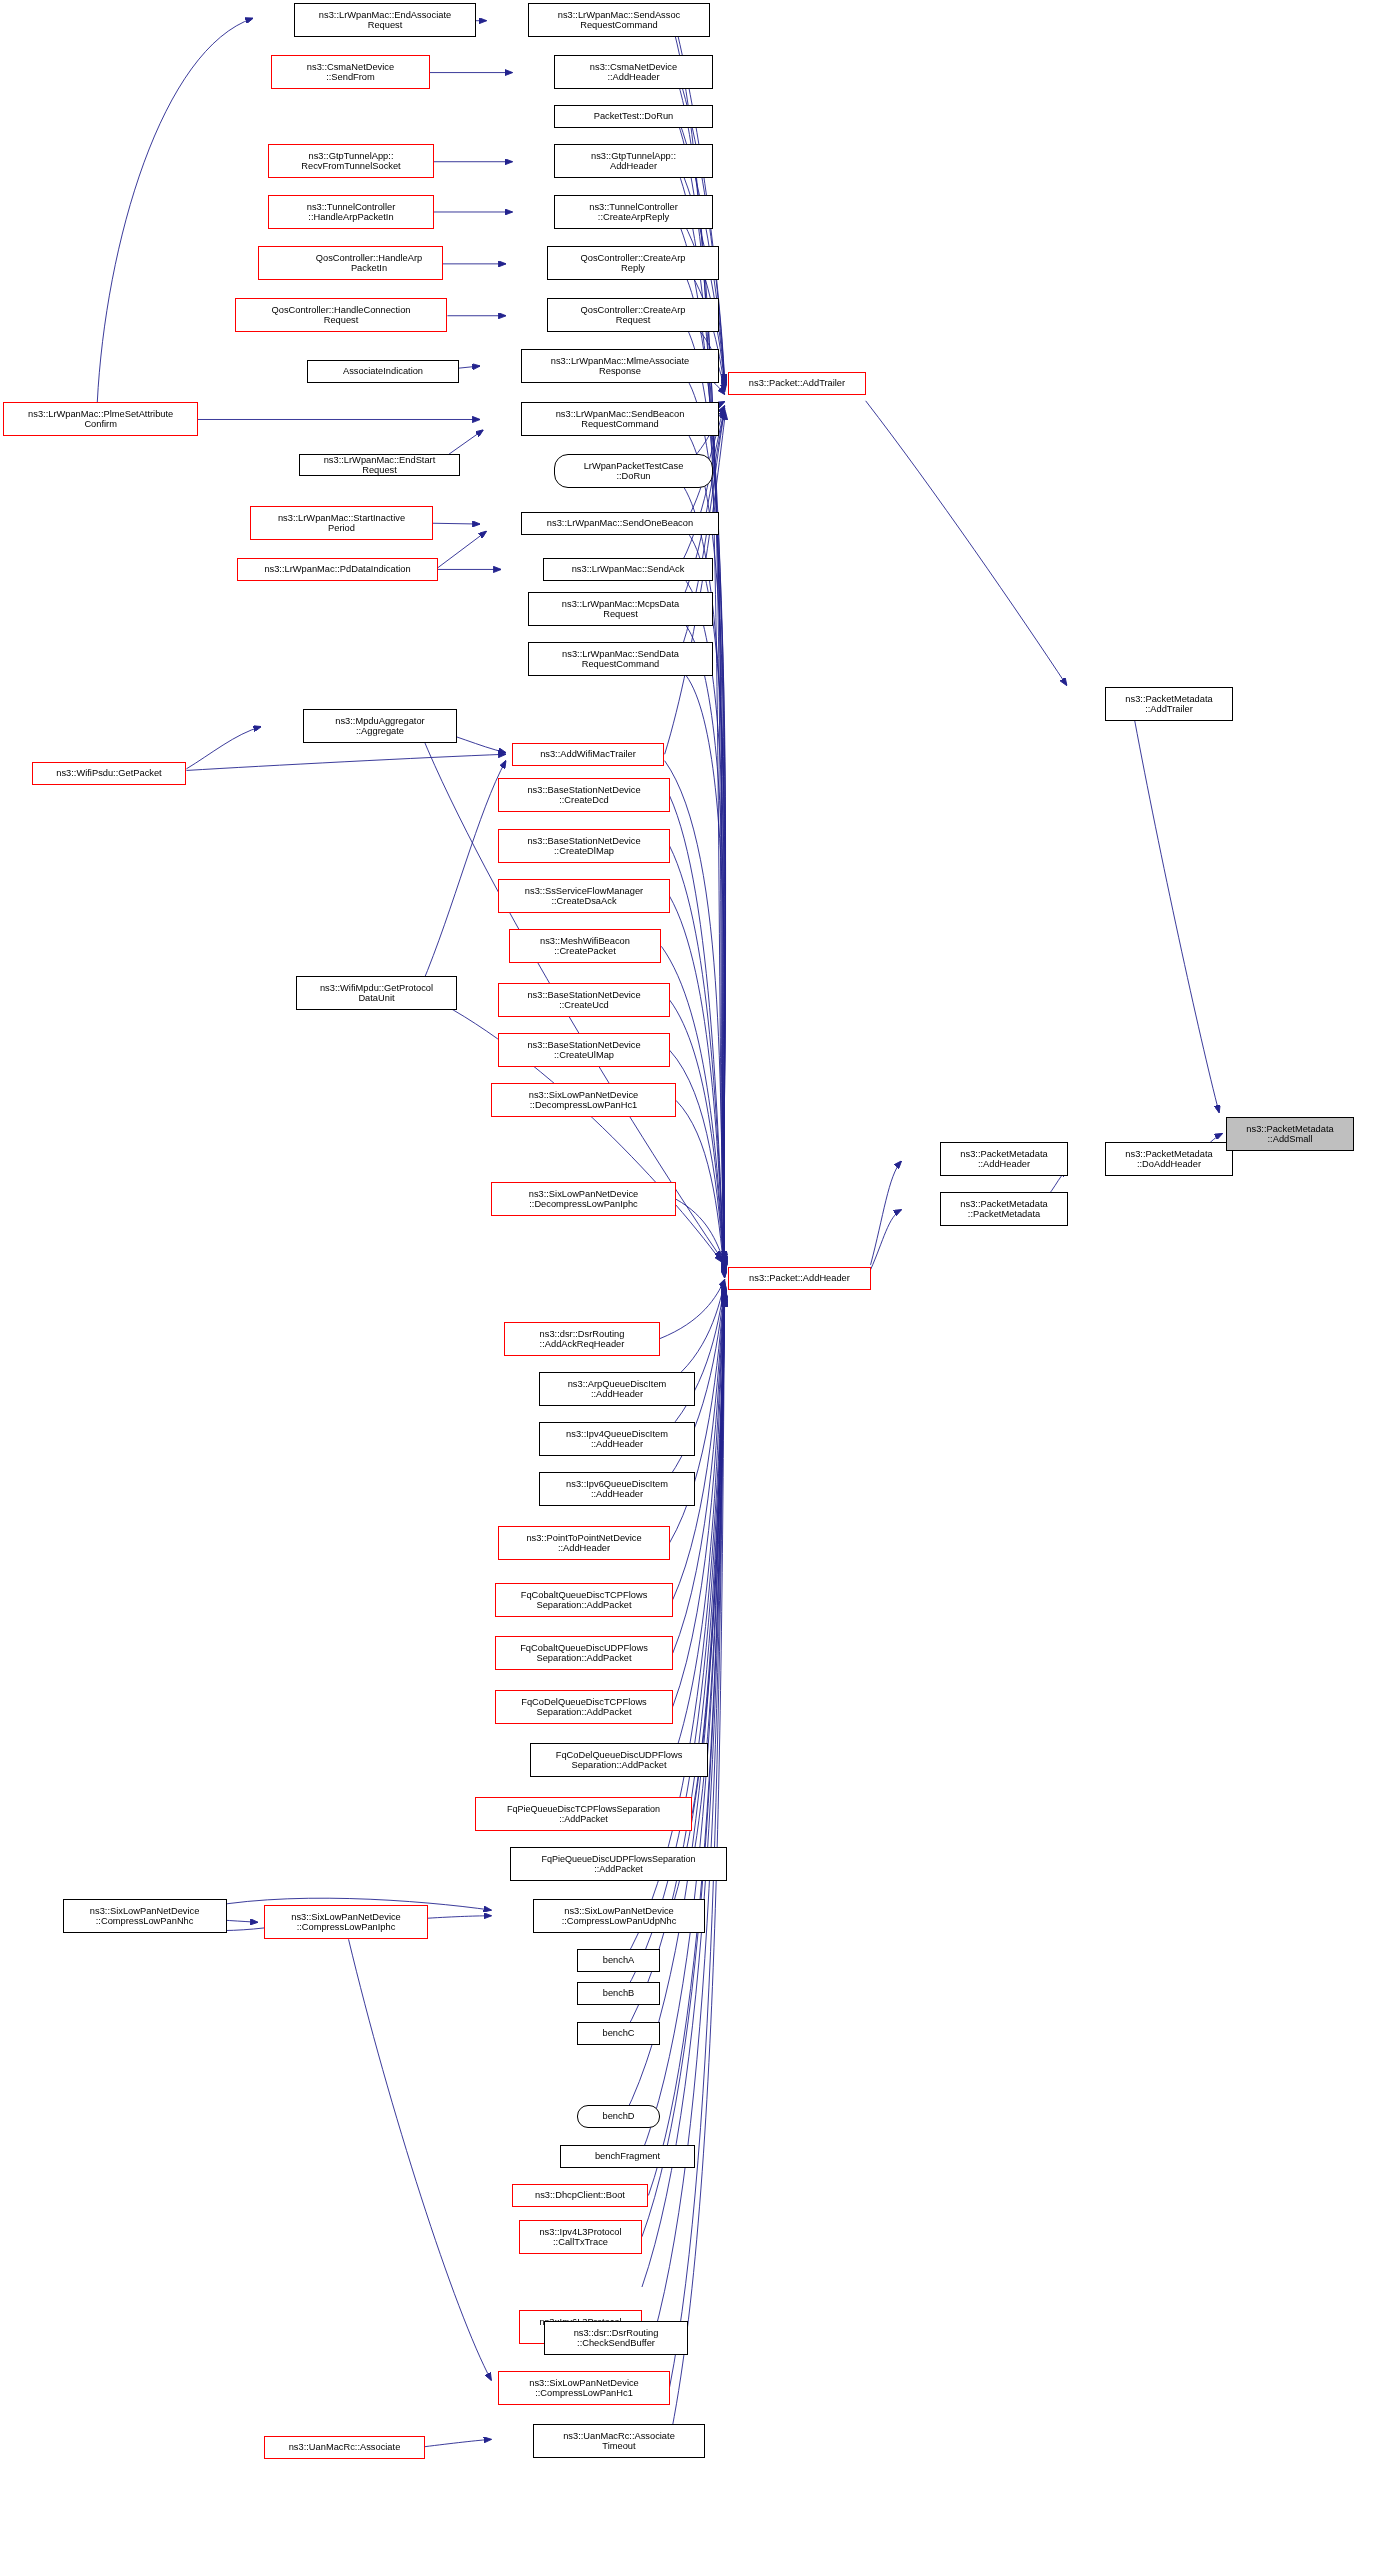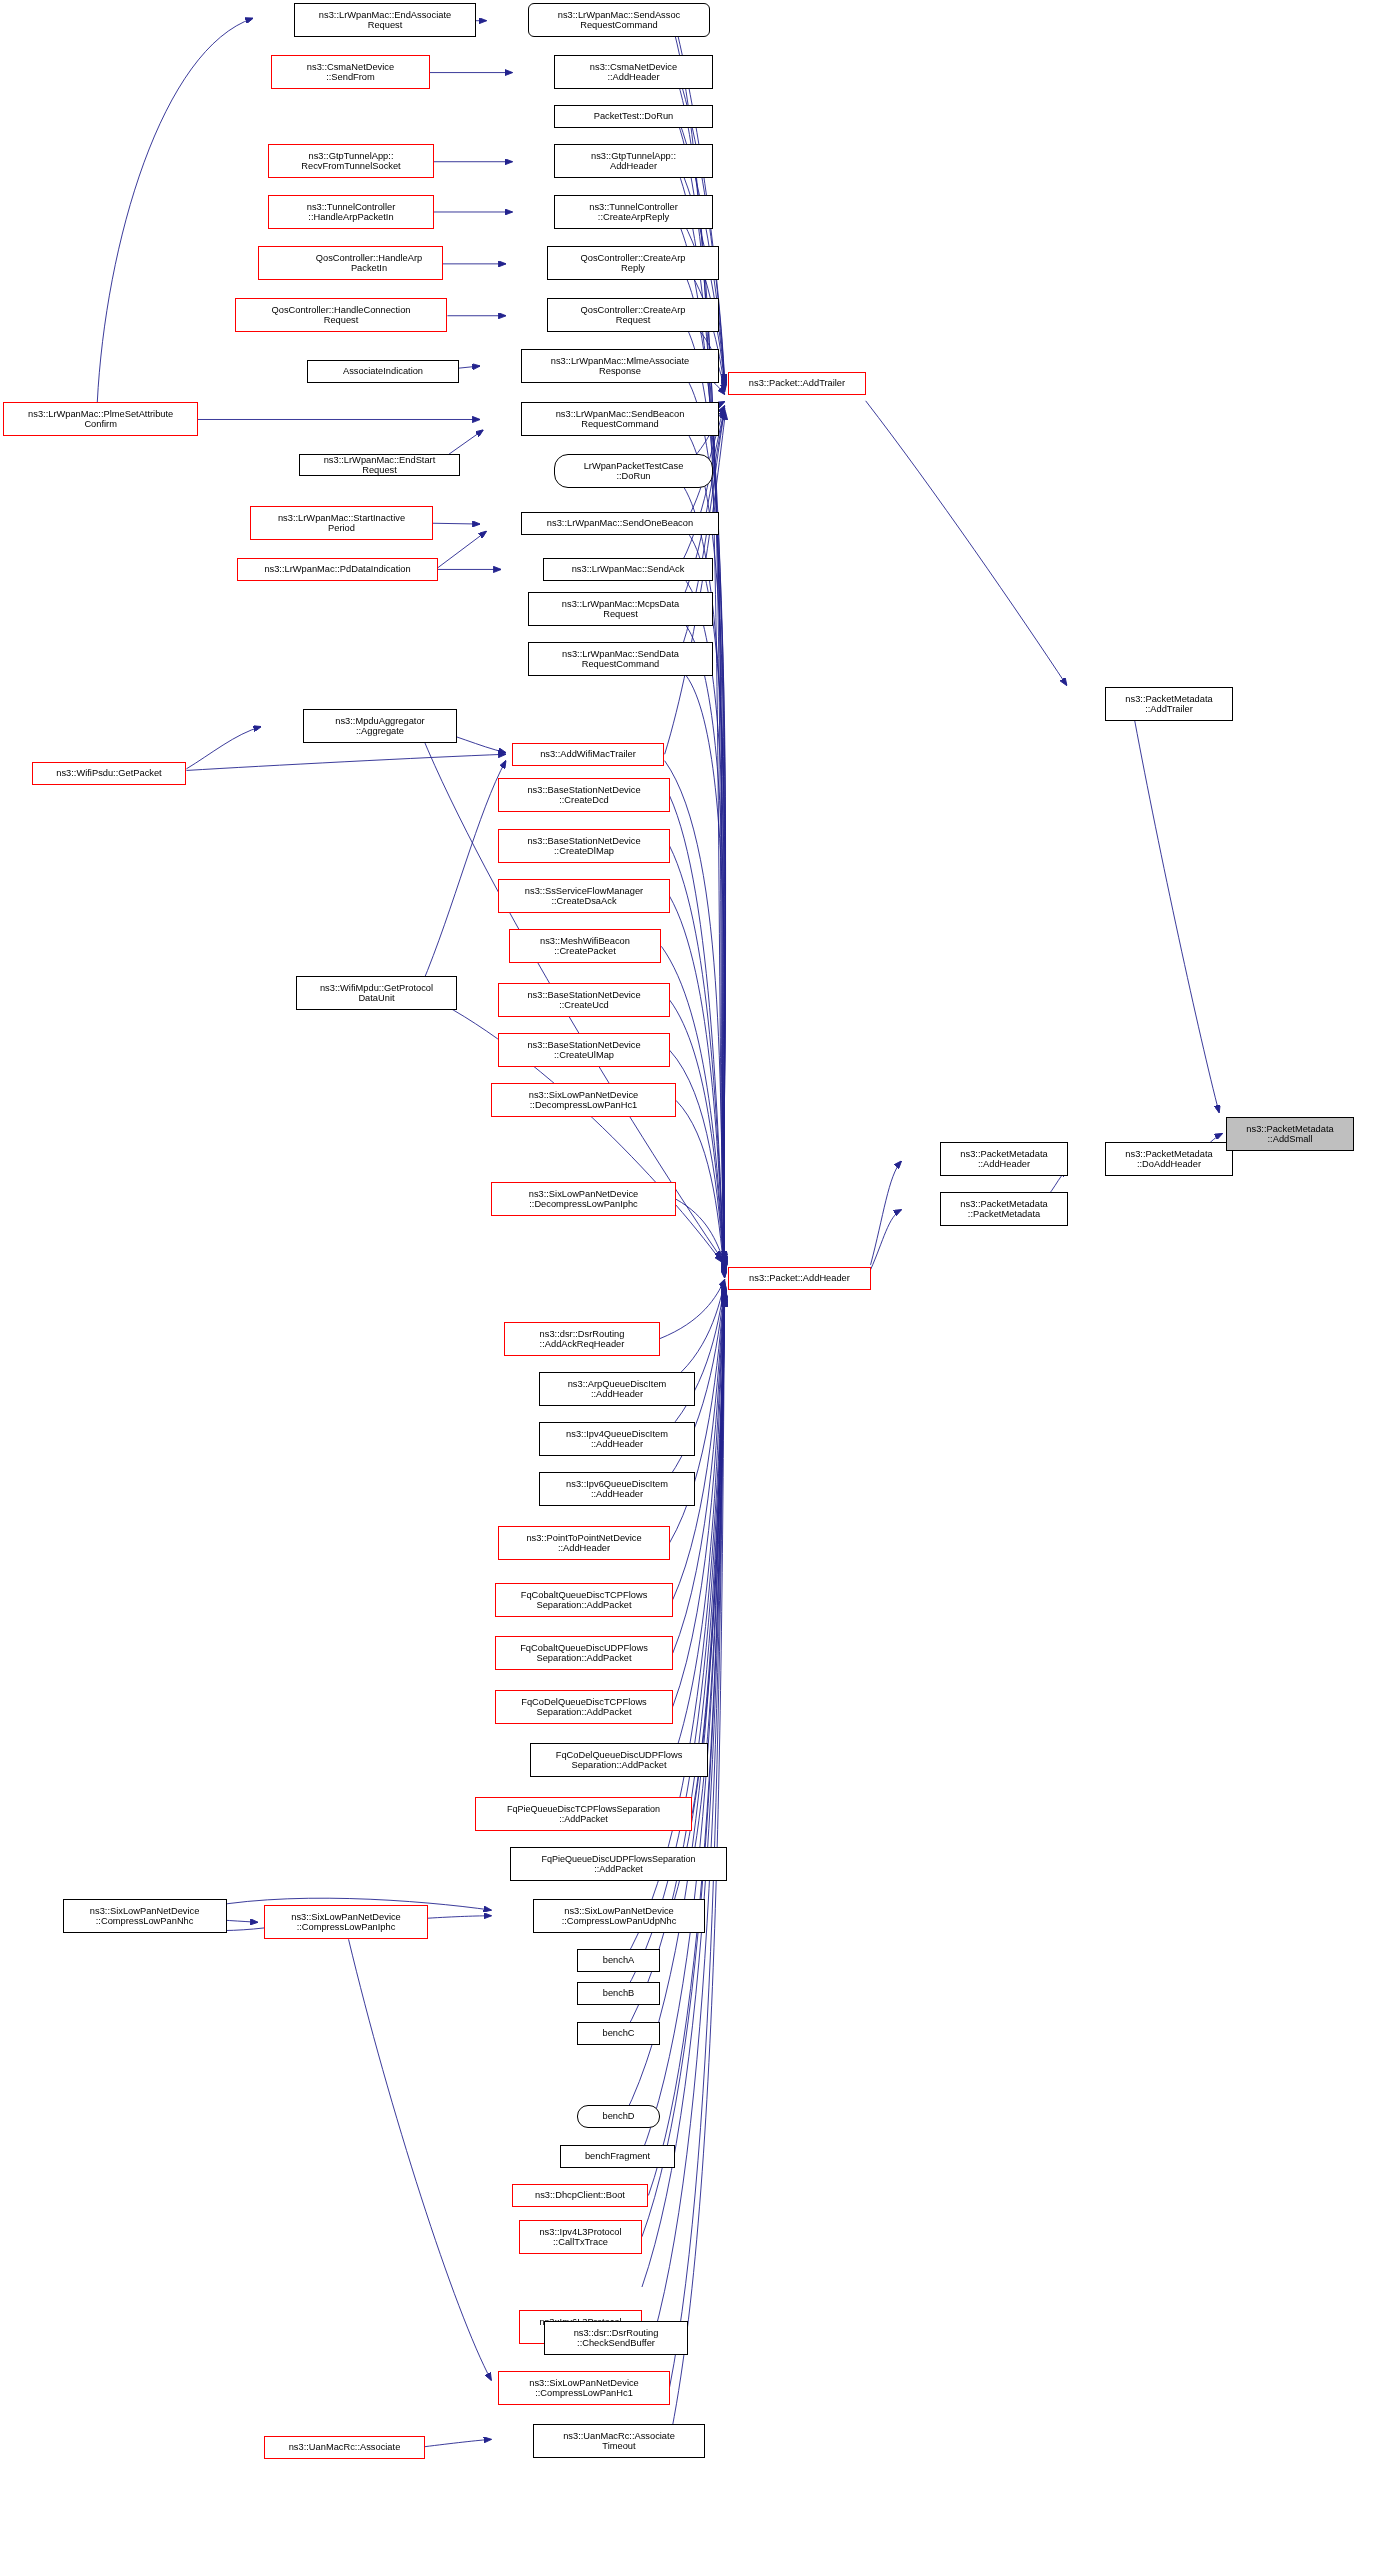--- a/index.html
+++ b/index.html
@@ -129,21 +129,21 @@
     <path d="M326,2378 C290,2382 260,2382 238,2380" marker-end="url(#ar)"></path>
     <path d="M528,2366 C560,2364 590,2363 606,2363" marker-end="url(#ar)"></path>
     <path d="M236,2356 C350,2330 520,2344 606,2356" marker-end="url(#ar)"></path>
     <path d="M430,2392 C480,2600 560,2850 606,2936" marker-end="url(#ar)"></path>
     <path d="M524,3018 C556,3014 590,3010 606,3009" marker-end="url(#ar)"></path>
   </g>
 </svg>
 
 <div class="node plain" style="left:259px;top:3.2px;width:182px;height:34px;">ns3::LrWpanMac::EndAssociate
 Request</div>
-<div class="node plain" style="left:493px;top:3.2px;width:182px;height:34px;border-radius:6px;">ns3::LrWpanMac::SendAssoc
+<div class="node plain" style="left:493px;top:3.2px;width:182px;height:34px;">ns3::LrWpanMac::SendAssoc
 RequestCommand</div>
 <div class="node red" style="left:271px;top:55px;width:159px;height:34px;">ns3::CsmaNetDevice
 ::SendFrom</div>
 <div class="node plain" style="left:519px;top:55px;width:159px;height:34px;">ns3::CsmaNetDevice
 ::AddHeader</div>
 <div class="node plain" style="left:519px;top:105px;width:159px;height:23px;">PacketTest::DoRun</div>
 <div class="node red" style="left:268px;top:144px;width:166px;height:34px;">ns3::GtpTunnelApp::
 RecvFromTunnelSocket</div>
 <div class="node plain" style="left:519px;top:144px;width:159px;height:34px;">ns3::GtpTunnelApp::
 AddHeader</div>
@@ -238,21 +238,21 @@
 <div class="node plain" style="left:27.6px;top:1899px;width:164px;height:34px;">ns3::SixLowPanNetDevice
 ::CompressLowPanNhc</div>
 <div class="node red" style="left:264px;top:1905px;width:164px;height:34px;">ns3::SixLowPanNetDevice
 ::CompressLowPanIphc</div>
 <div class="node plain" style="left:498px;top:1899px;width:172px;height:34px;">ns3::SixLowPanNetDevice
 ::CompressLowPanUdpNhc</div>
 <div class="node plain" style="left:542px;top:1949px;width:83px;height:23px;">benchA</div>
 <div class="node plain" style="left:542px;top:1982px;width:83px;height:23px;">benchB</div>
 <div class="node plain" style="left:542px;top:2022px;width:83px;height:23px;">benchC</div>
 <div class="node plain" style="left:542px;top:2105px;width:83px;height:23px;border-radius:11px;">benchD</div>
-<div class="node plain" style="left:525px;top:2145px;width:115px;height:23px;">benchFragment</div>
+<div class="node plain" style="left:525px;top:2145px;width:135px;height:23px;">benchFragment</div>
 <div class="node red" style="left:512px;top:2184px;width:136px;height:23px;">ns3::DhcpClient::Boot</div>
 <div class="node red" style="left:519px;top:2220px;width:123px;height:34px;">ns3::Ipv4L3Protocol
 ::CallTxTrace</div>
 <div class="node red" style="left:519px;top:2270px;width:123px;height:34px;margin-top:40px;">ns3::Ipv6L3Protocol
 ::CallTxTrace</div>
 <div class="node plain" style="left:509px;top:2321px;width:144px;height:34px;">ns3::dsr::DsrRouting
 ::CheckSendBuffer</div>
 <div class="node red" style="left:498px;top:2371px;width:172px;height:34px;">ns3::SixLowPanNetDevice
 ::CompressLowPanHc1</div>
 <div class="node plain" style="left:498px;top:2424px;width:172px;height:34px;">ns3::UanMacRc::Associate

